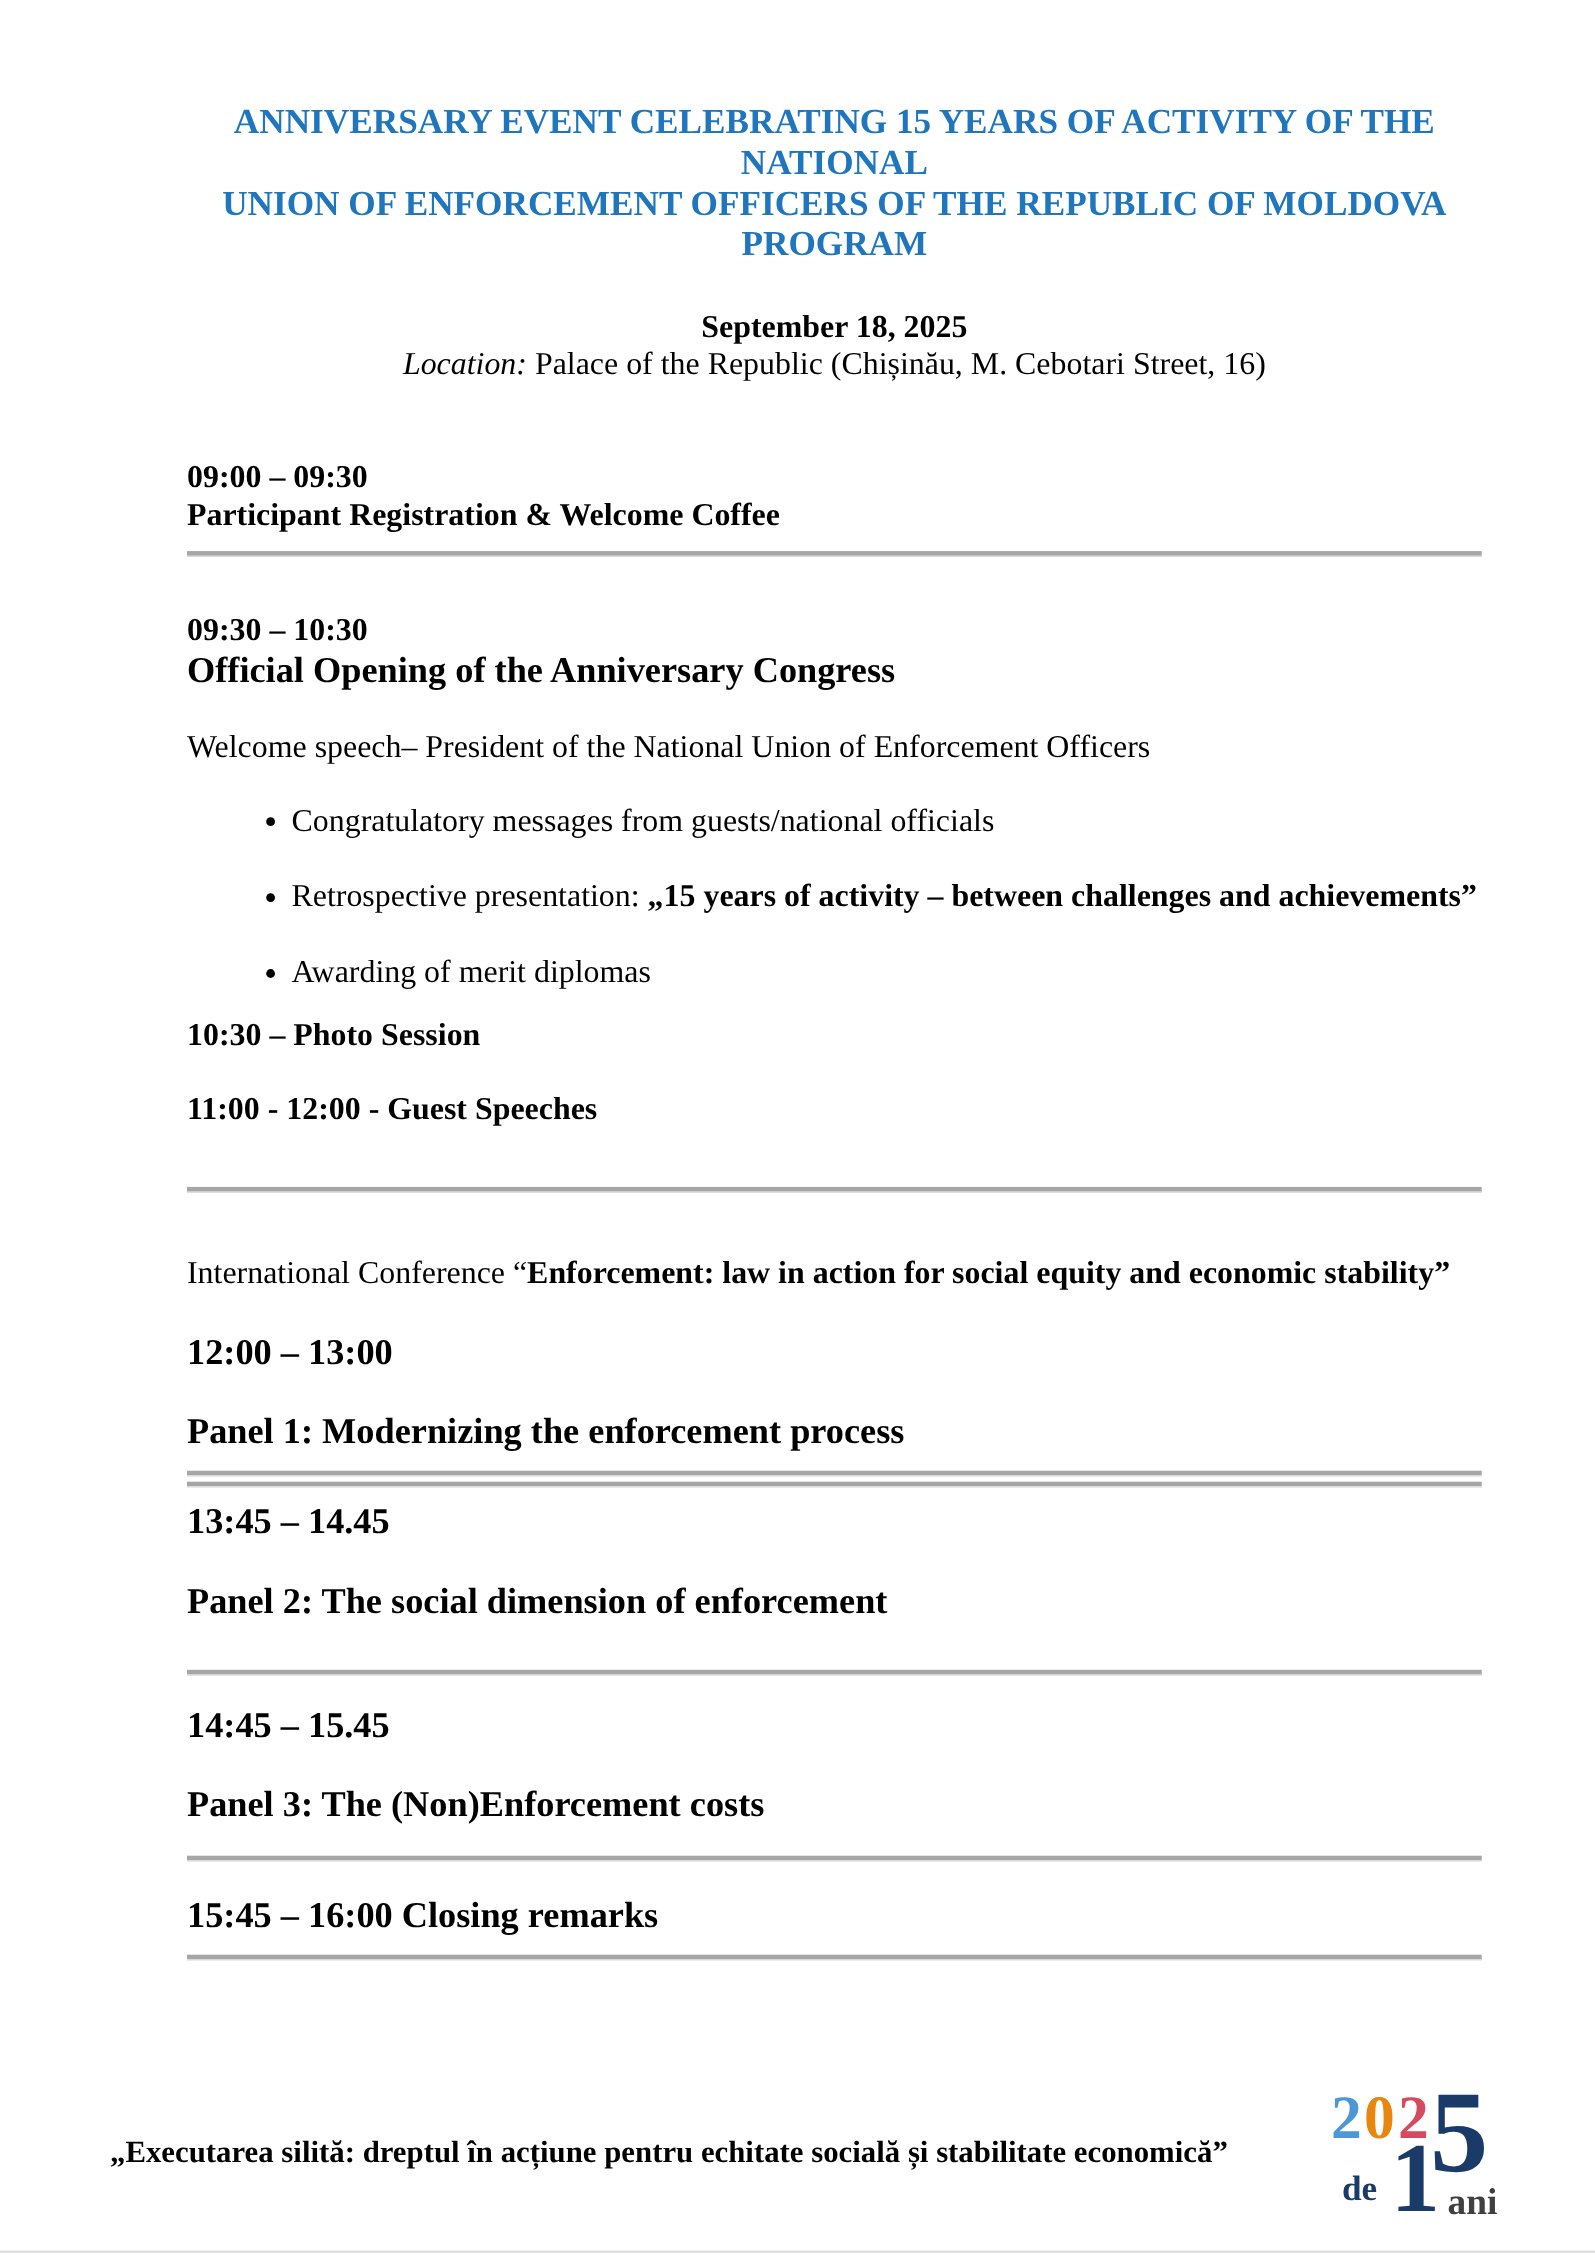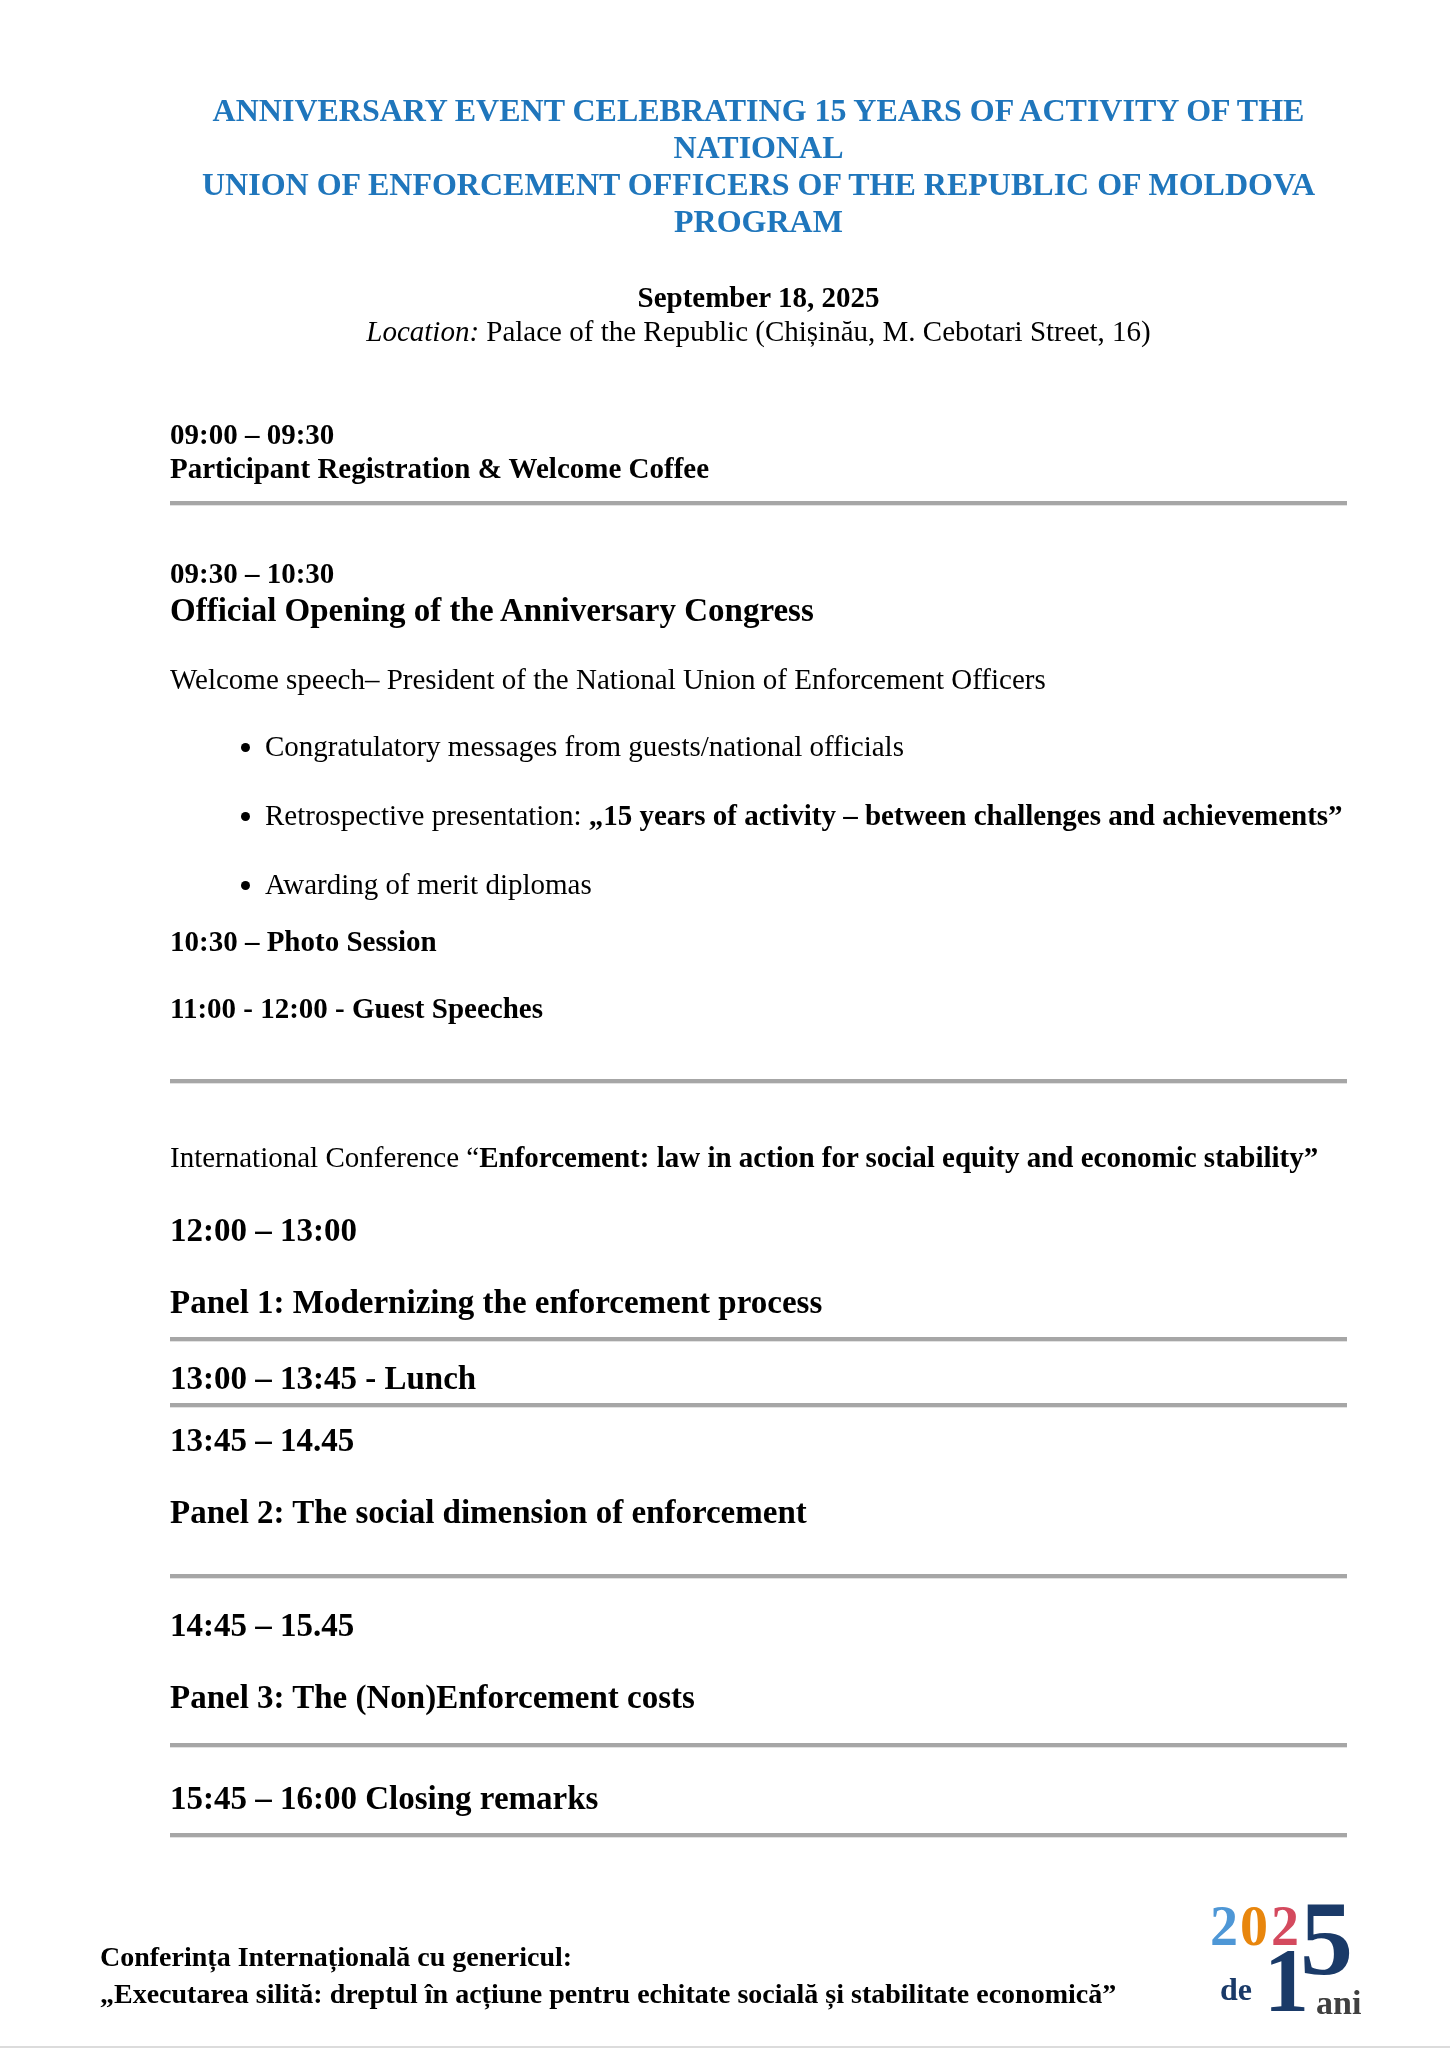--- a/index.html
+++ b/index.html
@@ -148,21 +148,20 @@
 
     <div class="rule rule-2"></div>
 
     <div class="t12 mt-intl"><span>International Conference “</span><span class="b">Enforcement: law in action for social equity and economic stability”</span></div>
 
     <div class="t14 b mt-p1time">12:00 – 13:00</div>
     <div class="t14 b mt-ptitle">Panel 1: Modernizing the enforcement process</div>
 
     <div class="rule rule-3"></div>
 
-    <div class="t14 b mt-lunch">13:00 – 13:45 - Lunch</div>
 
     <div class="rule rule-4"></div>
 
     <div class="t14 b mt-p2time">13:45 – 14.45</div>
     <div class="t14 b mt-ptitle">Panel 2: The social dimension of enforcement</div>
 
     <div class="rule rule-5"></div>
 
     <div class="t14 b mt-p3time">14:45 – 15.45</div>
     <div class="t14 b mt-ptitle">Panel 3: The (Non)Enforcement costs</div>
@@ -170,21 +169,20 @@
     <div class="rule rule-6"></div>
 
     <div class="t14 b mt-closing">15:45 – 16:00 Closing remarks</div>
 
     <div class="rule rule-7"></div>
 
 
   </div>
 
   <div class="footer">
-    <div>Conferința Internațională cu genericul:</div>
     <div>„Executarea silită: dreptul în acțiune pentru echitate socială și stabilitate economică”</div>
   </div>
 
   <div class="logo">
     <span class="ld-0" style="color:#4e97d6">2</span>
     <span class="ld-1" style="color:#e8860d">0</span>
     <span class="ld-2" style="color:#d44a5e">2</span>
     <span class="ld-3" style="color:#1a3a68">5</span>
     <span class="logo-de">de</span>
     <span class="logo-one">1</span>

